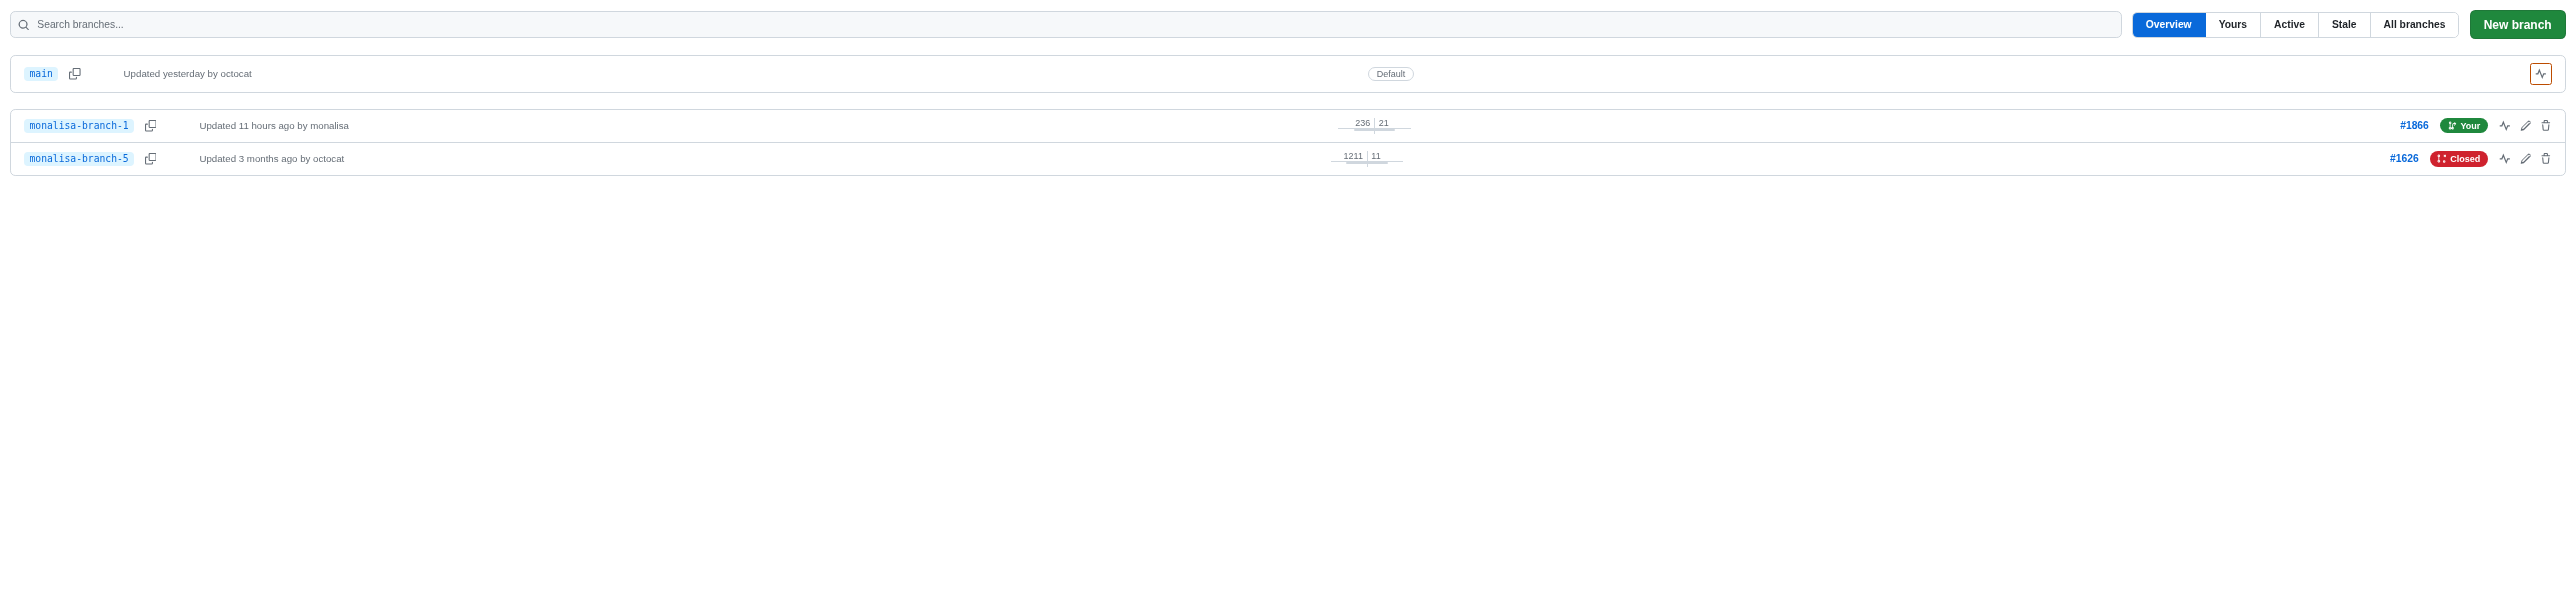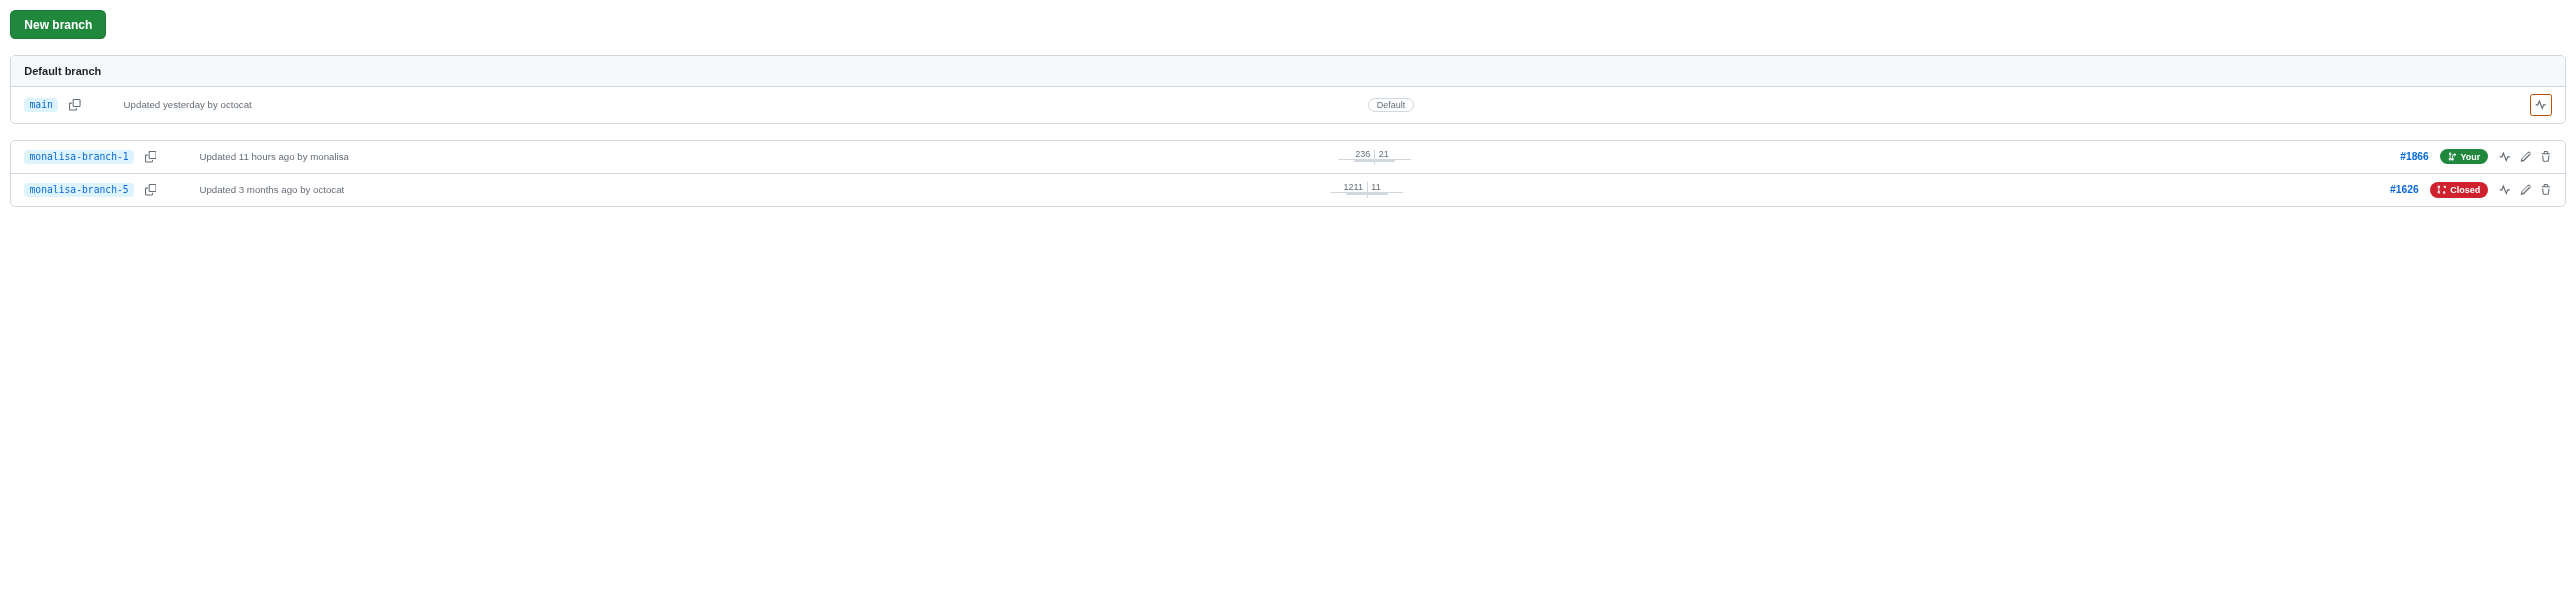--- a/index.html
+++ b/index.html
@@ -176,25 +176,39 @@
     }
     .status-pill.open { background: #1f883d; }
     .status-pill.closed { background: #cf222e; }
     .status-pill svg { width: 9px; height: 9px; }
     .actions { display: flex; gap: 9px; align-items: center; }
   </style>
 </head>
 <body>
 
 <div class="toolbar">
+  <div class="search-wrap">
+    <span class="search-icon">
+      <svg viewBox="0 0 16 16" fill="currentColor">
+          <path d="M10.68 11.74a6 6 0 0 1-7.922-8.982 6 6 0 0 1 8.982 7.922l3.04 3.04a.749.749 0 0 1-.326 1.275.75.75 0 0 1-.734-.215ZM11.5 7a4.5 4.5 0 1 0-9 0 4.5 4.5 0 0 0 9 0Z"></path>
+        </svg>
+    </span>
+    <input class="search-input" placeholder="Search branches..." style="">
+  </div>
+  <div class="seg">
+    <button class="seg-btn active">Overview</button>
+    <button class="seg-btn">Yours</button>
+    <button class="seg-btn">Active</button>
+    <button class="seg-btn">Stale</button>
+    <button class="seg-btn">All branches</button>
+  </div>
   <button class="new-branch-btn">New branch</button>
 </div>
 
 <div class="section">
-  <div class="section-header">Default branch</div>
   <div class="row">
     <span class="branch-tag">main</span>
     <span class="copy-icon">
       <svg viewBox="0 0 16 16" fill="currentColor">
           <path d="M0 6.75C0 5.784.784 5 1.75 5h1.5a.75.75 0 0 1 0 1.5h-1.5a.25.25 0 0 0-.25.25v7.5c0 .138.112.25.25.25h7.5a.25.25 0 0 0 .25-.25v-1.5a.75.75 0 0 1 1.5 0v1.5A1.75 1.75 0 0 1 9.25 16h-7.5A1.75 1.75 0 0 1 0 14.25Z"></path>
           <path d="M5 1.75C5 .784 5.784 0 6.75 0h7.5C15.216 0 16 .784 16 1.75v7.5A1.75 1.75 0 0 1 14.25 11h-7.5A1.75 1.75 0 0 1 5 9.25Zm1.75-.25a.25.25 0 0 0-.25.25v7.5c0 .138.112.25.25.25h7.5a.25.25 0 0 0 .25-.25v-7.5a.25.25 0 0 0-.25-.25Z"></path>
         </svg>
     </span>
     <span class="updated-text">Updated yesterday by octocat</span>
     <div class="spacer"></div>

